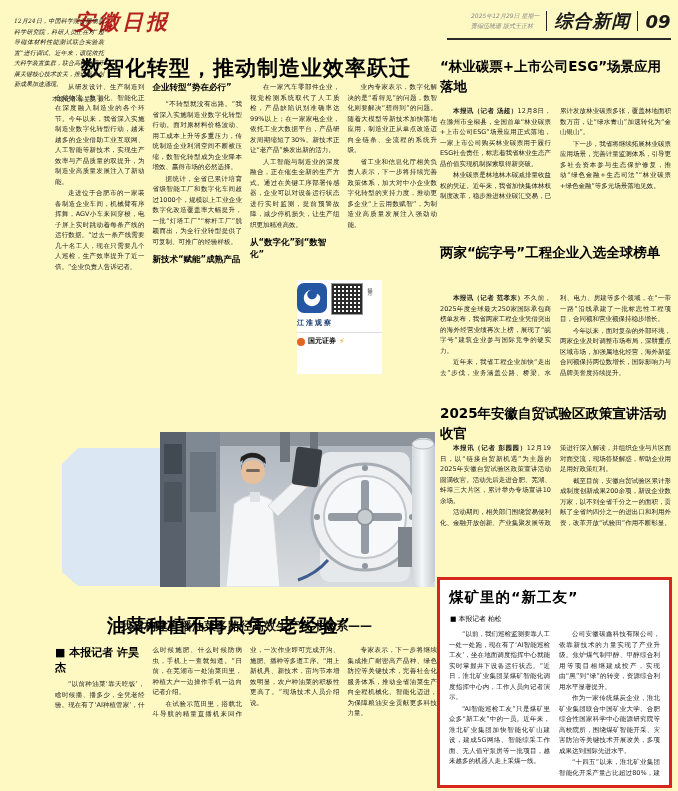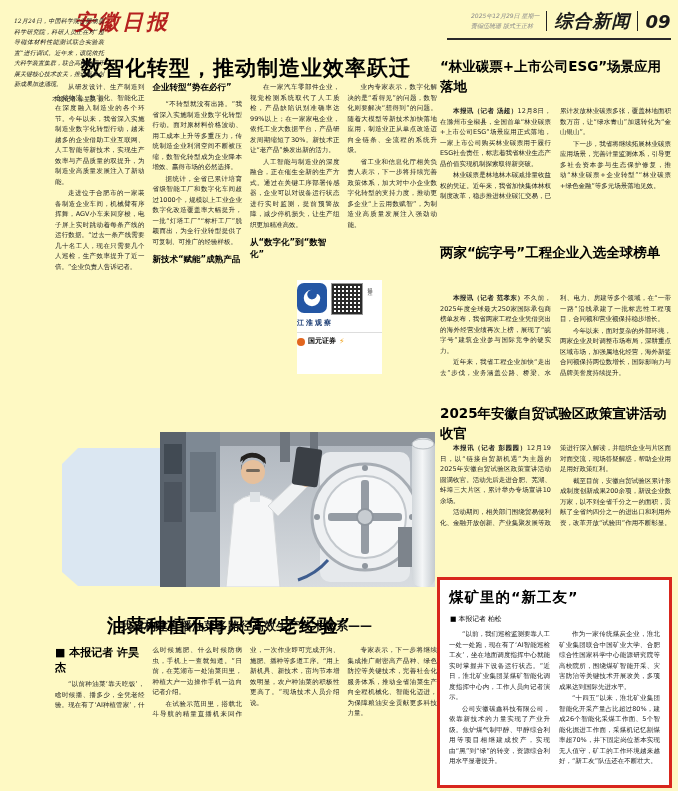--- a/index.html
+++ b/index.html
@@ -195,21 +195,21 @@
       <div class="byline-line">■ 本报记者 许昊杰</div>
       <p class="para">“以前种油菜‘靠天吃饭’，啥时候播、播多少，全凭老经验。现在有了‘AI种植管家’，什么时候施肥、什么时候防病虫，手机上一查就知道。”日前，在芜湖市一处油菜田里，种植大户一边操作手机一边向记者介绍。</p>
       <p class="para">在试验示范田里，搭载北斗导航的精量直播机来回作业，一次作业即可完成开沟、施肥、播种等多道工序。“用上新机具、新技术，亩均节本增效明显，农户种油菜的积极性更高了。”现场技术人员介绍说。</p>
       <p class="para">专家表示，下一步将继续集成推广耐密高产品种、绿色防控等关键技术，完善社会化服务体系，推动全省油菜生产向全程机械化、智能化迈进，为保障粮油安全贡献更多科技力量。</p>
     </div>
 
   <h3 class="r-art-title" id="artA-title">“林业碳票+上市公司ESG”场景应用落地</h3>
   <div class="r-art-body" id="artA-body">
       <p class="para"><b>本报讯（记者 汤超）</b>12月8日，在滁州市全椒县，全国首单“林业碳票+上市公司ESG”场景应用正式落地，一家上市公司购买林业碳票用于履行ESG社会责任，标志着我省林业生态产品价值实现机制探索取得新突破。</p>
       <p class="para">林业碳票是林地林木碳减排量收益权的凭证。近年来，我省加快集体林权制度改革，稳步推进林业碳汇交易，已累计发放林业碳票多张，覆盖林地面积数万亩，让“绿水青山”加速转化为“金山银山”。</p>
-      <p class="para">下一步，我省将继续拓展林业碳票应用场景，完善计量监测体系，引导更多社会资本参与生态保护修复，推动“林业碳票+企业转型”“林业碳票+绿色金融”等多元场景落地见效。</p>
+      <p class="para">下一步，我省将继续拓展林业碳票应用场景，完善计量监测体系，引导更多社会资本参与生态保护修复，推动“绿色金融+生态司法”“林业碳票+绿色金融”等多元场景落地见效。</p>
     </div>
 
   <h3 class="r-art-title" id="artB-title">两家“皖字号”工程企业入选全球榜单</h3>
   <div class="r-art-body" id="artB-body">
       <p class="para"><b>本报讯（记者 范孝东）</b>不久前，2025年度全球最大250家国际承包商榜单发布，我省两家工程企业凭借突出的海外经营业绩再次上榜，展现了“皖字号”建筑企业参与国际竞争的硬实力。</p>
       <p class="para">近年来，我省工程企业加快“走出去”步伐，业务涵盖公路、桥梁、水利、电力、房建等多个领域，在“一带一路”沿线承建了一批标志性工程项目，合同额和营业额保持稳步增长。</p>
       <p class="para">今年以来，面对复杂的外部环境，两家企业及时调整市场布局，深耕重点区域市场，加强属地化经营，海外新签合同额保持两位数增长，国际影响力与品牌美誉度持续提升。</p>
     </div>
 
   <h3 class="r-art-title" id="artC-title">2025年安徽自贸试验区政策宣讲活动收官</h3>
@@ -217,19 +217,20 @@
       <p class="para"><b>本报讯（记者 彭园园）</b>12月19日，以“链接自贸新机遇”为主题的2025年安徽自贸试验区政策宣讲活动圆满收官。活动先后走进合肥、芜湖、蚌埠三大片区，累计举办专场宣讲10余场。</p>
       <p class="para">活动期间，相关部门围绕贸易便利化、金融开放创新、产业集聚发展等政策进行深入解读，并组织企业与片区面对面交流，现场答疑解惑，帮助企业用足用好政策红利。</p>
       <p class="para">截至目前，安徽自贸试验区累计形成制度创新成果200余项，新设企业数万家，以不到全省千分之一的面积，贡献了全省约四分之一的进出口和利用外资，改革开放“试验田”作用不断彰显。</p>
     </div>
 
   <div class="hl-box">
     <h3 class="hl-title">煤矿里的“新工友”</h3>
     <div class="hl-byline">■ 本报记者 柏松</div>
     <div class="hl-body">
         <p class="para">“以前，我们巡检监测要靠人工一处一处跑，现在有了‘AI智能巡检工友’，坐在地面调度指挥中心就能实时掌握井下设备运行状态。”近日，淮北矿业集团某煤矿智能化调度指挥中心内，工作人员向记者演示。</p>
+        <p class="para">“AI智能巡检工友”只是煤矿里众多“新工友”中的一员。近年来，淮北矿业集团加快智能化矿山建设，建成5G网络、智能综采工作面、无人值守泵房等一批项目，越来越多的机器人走上采煤一线。</p>
         <p class="para">公司安徽碳鑫科技有限公司，依靠新技术的力量实现了产业升级。焦炉煤气制甲醇、甲醇综合利用等项目相继建成投产，实现由“黑”到“绿”的转变，资源综合利用水平显著提升。</p>
         <p class="para">作为一家传统煤炭企业，淮北矿业集团联合中国矿业大学、合肥综合性国家科学中心能源研究院等高校院所，围绕煤矿智能开采、灾害防治等关键技术开展攻关，多项成果达到国际先进水平。</p>
         <p class="para">“十四五”以来，淮北矿业集团智能化开采产量占比超过80%，建成26个智能化采煤工作面、5个智能化掘进工作面，采煤机记忆割煤率超70%，井下固定岗位基本实现无人值守，矿工的工作环境越来越好，“新工友”队伍还在不断壮大。</p>
       </div>
   </div>
 
 </div>
 
 </body></html>

